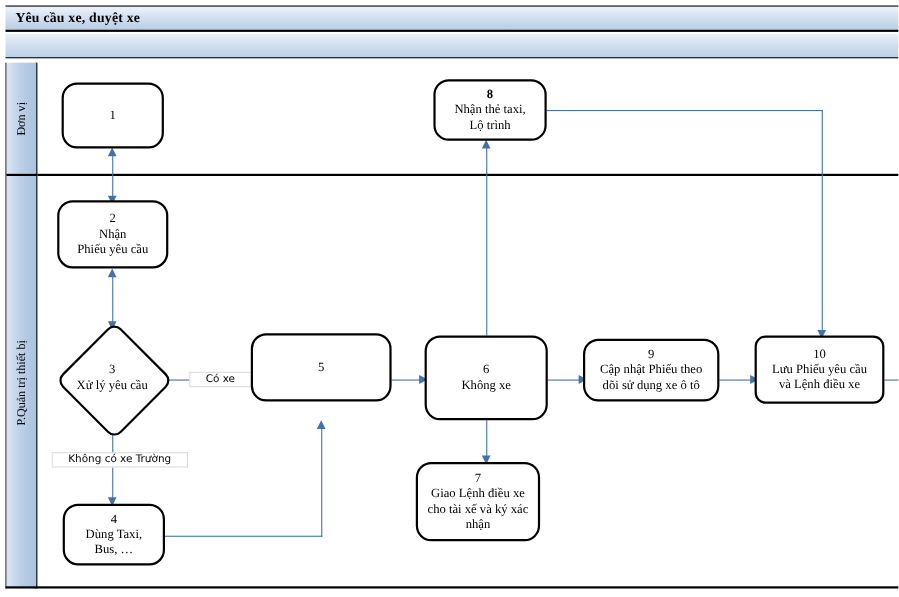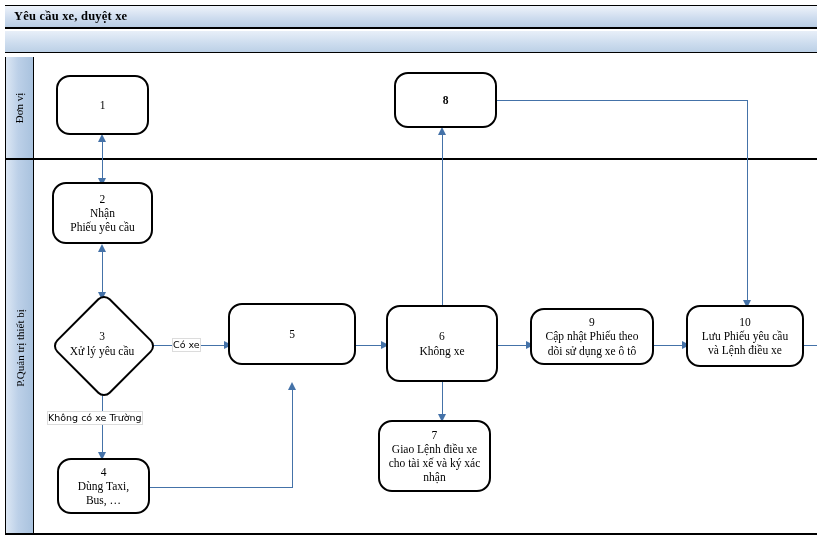--- a/index.html
+++ b/index.html
@@ -51,21 +51,21 @@
   
   .conn{position:absolute;background:#4472a8;}
   .conn.h{height:1.3px;}
   .conn.v{width:1.3px;}
   .arrow{position:absolute;width:0;height:0;}
   .arrow.up{border-left:4.5px solid transparent;border-right:4.5px solid transparent;border-bottom:8px solid #4472a8;}
   .arrow.down{border-left:4.5px solid transparent;border-right:4.5px solid transparent;border-top:8px solid #4472a8;}
   .arrow.right{border-top:4.5px solid transparent;border-bottom:4.5px solid transparent;border-left:8px solid #4472a8;}
 
   .edge-label{position:absolute;font-family:"DejaVu Sans",sans-serif;font-size:9.5px;color:#000;
-    background:#fff;border:1px solid #dcdcdc;padding:0 0;white-space:nowrap;line-height:1.25;}
+    background:#fff;border:1px solid #dcdcdc;padding:0 14px;white-space:nowrap;line-height:1.25;}
 </style>
 </head>
 <body>
 
 <div id="page">
 
   <div class="title-bar">
     <div class="title-text">Yêu cầu xe, duyệt xe</div>
   </div>
   <div class="sub-bar"></div>
@@ -127,20 +127,21 @@
 
   <div class="node" id="n1" style="left:56px;top:75px;width:93px;height:60px;">
     <div>
       <span class="num">1</span>
     </div>
   </div>
 
   <div class="node" id="n8" style="left:394px;top:72px;width:103px;height:56px;">
     <div>
       <span class="num bold">8</span>
+      <span class="txt">Nhận thẻ taxi,<br>Lộ trình</span>
     </div>
   </div>
 
   <div class="node" id="n2" style="left:52px;top:182px;width:101px;height:62px;">
     <div>
       <span class="num">2</span>
       <span class="txt">Nhận<br>Phiếu yêu cầu</span>
     </div>
   </div>
 
@@ -179,20 +180,20 @@
     </div>
   </div>
 
   <div class="node" id="n9" style="left:530px;top:308px;width:124px;height:57px;">
     <div>
       <span class="num">9</span>
       <span class="txt">Cập nhật Phiếu theo<br>dõi sử dụng xe ô tô</span>
     </div>
   </div>
 
-  <div class="node" id="n10" style="left:686px;top:305px;width:118px;height:62px;">
+  <div class="node" id="n10" style="left:686px;top:305px;width:118px;height:62px;border-radius:10px;">
     <div>
       <span class="num">10</span>
       <span class="txt">Lưu Phiếu yêu cầu<br>và Lệnh điều xe</span>
     </div>
   </div>
 
 </div>
 
 </body></html>

